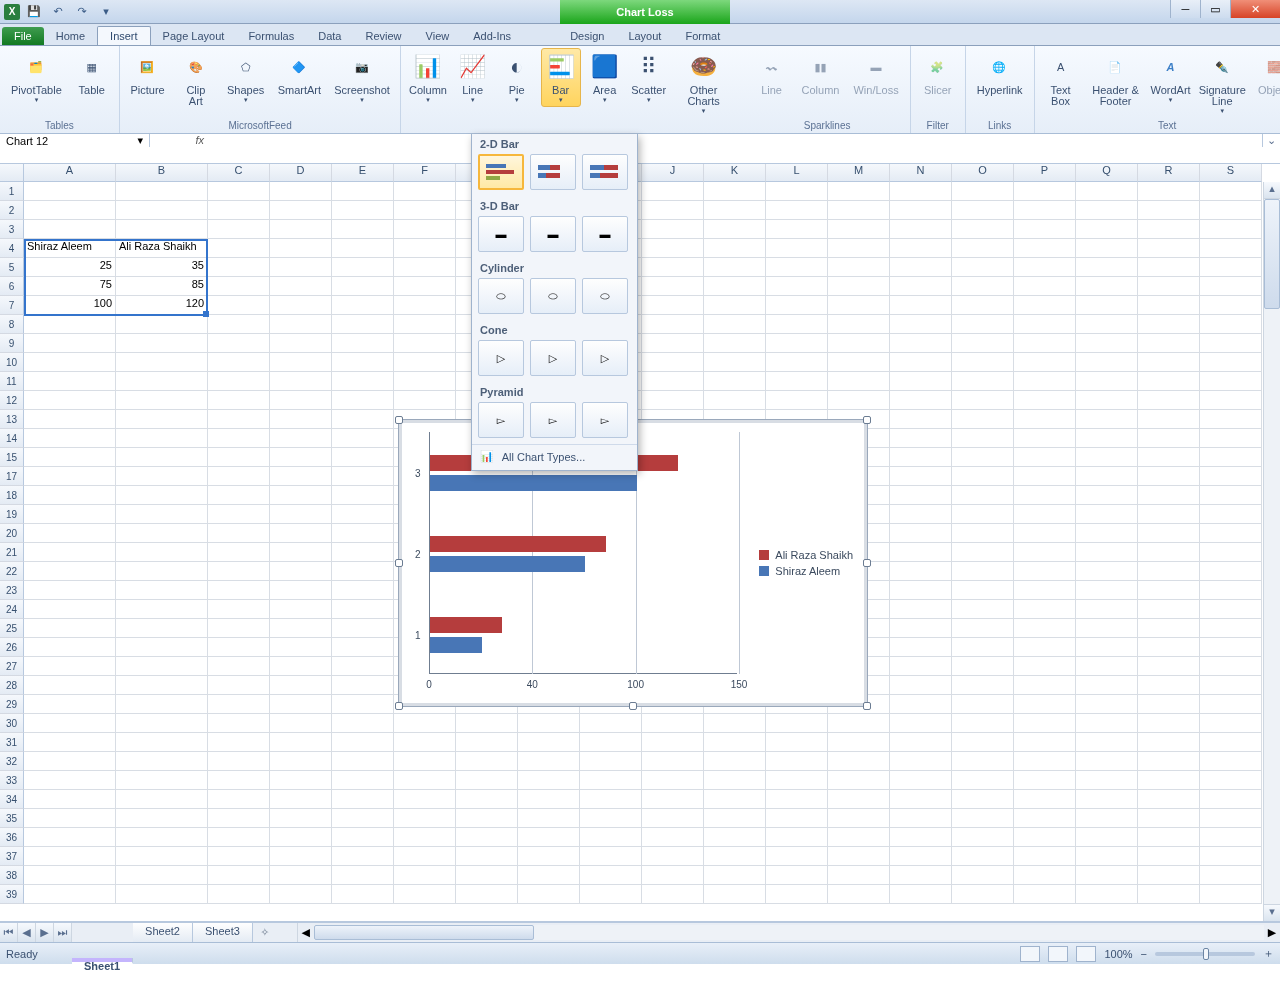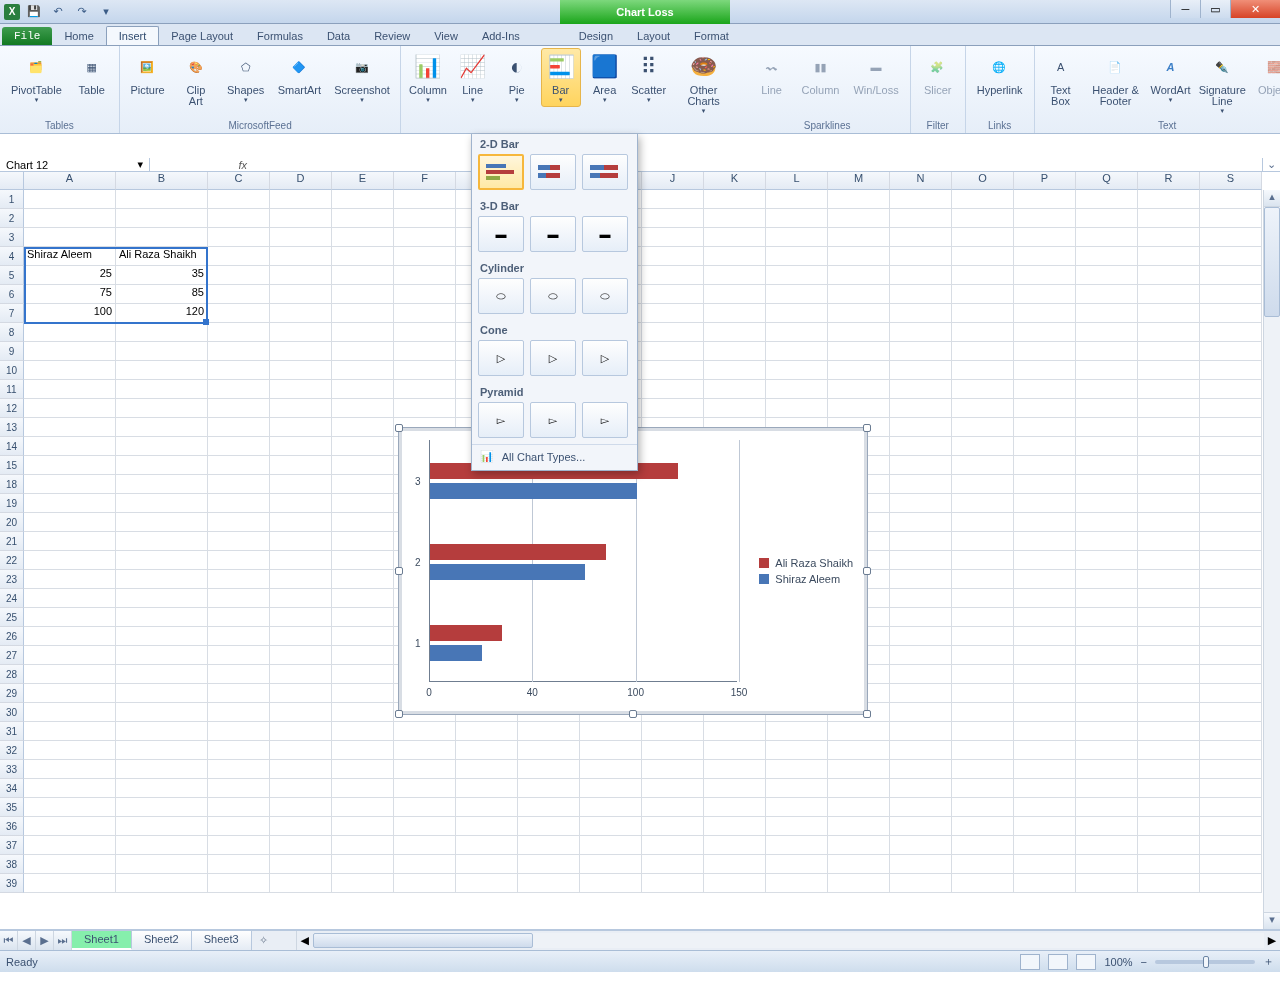--- a/index.html
+++ b/index.html
@@ -12,21 +12,21 @@
 .qat-btn { width: 20px; height: 18px; display:inline-flex;align-items:center;justify-content:center; color:#3b5c87; cursor:pointer; }
 .title-center { position:absolute; left:0; right:0; text-align:center; color:#35486a; pointer-events:none; }
 .chart-tools-tab { position:absolute; left:560px; top:0; height:24px; width:170px; background:linear-gradient(#7dd87d,#1aa51a); display:flex;align-items:center;justify-content:center;color:#fff;font-weight:600;}
 .win-controls { position:absolute; right:0; top:0; display:flex; }
 .win-btn { width:30px; height:18px; display:flex;align-items:center;justify-content:center;background:linear-gradient(#e8eff8,#cddcef); border-left:1px solid #9fb3cd; cursor:pointer;}
 .win-btn.close{ background:linear-gradient(#f08f78,#d74326); color:#fff; width:50px;}
 
 
 .tabs { height: 22px; background:#dce6f3; display:flex; align-items:flex-end; border-bottom:1px solid #8ba0bc;}
 .tab { padding:3px 12px; color:#3b5171; cursor:pointer; }
-.tab.file { background:linear-gradient(#3f9c4f,#127a22); color:#fff; border-radius:3px 3px 0 0; margin-left:2px;font-family:Liberation Mono, monospace; }
+.tab.file { background:linear-gradient(#3f9c4f,#127a22); color:#fff; border-radius:3px 3px 0 0; margin-left:2px; }
 .tab.active { background:#f4f8fd; border:1px solid #8ba0bc; border-bottom:none; color:#2f4a6e; border-radius:2px 2px 0 0;}
 .ctx-tab { padding:3px 12px; color:#3b5171; cursor:pointer; }
 
 
 .ribbon { height: 88px; background:linear-gradient(#f6faff,#e6eef8); border-bottom:1px solid #a9bdd6; display:flex; position:relative; }
 .group { border-right:1px solid #c6d5e8; padding:2px 6px 0 6px; display:flex; flex-direction:column; align-items:center; justify-content:space-between; }
 .group-items { display:flex; gap:4px; align-items:flex-start; }
 .rbtn { display:flex; flex-direction:column; align-items:center; justify-content:flex-start; padding:2px 4px; cursor:pointer; min-width:40px; text-align:center; color:#3b5171; border:1px solid transparent; border-radius:3px;}
 .rbtn .ic { width:32px; height:32px; display:flex;align-items:center;justify-content:center; margin-bottom:2px;}
 .rbtn .lbl { line-height:11px; }
@@ -36,21 +36,21 @@
 
 
 .gallery { position:absolute; left:471px; top:0; width:167px; background:#f2f5fa; border:1px solid #9fb3cd; border-top:none; box-shadow:2px 3px 8px rgba(0,0,0,.3); z-index:50; padding-bottom:2px;}
 .gallery-section { padding:4px 6px 2px 8px; color:#4d5f78; font-weight:600; }
 .gallery-row { display:flex; gap:6px; padding:2px 6px 6px 6px; }
 .gallery-item { width:46px; height:36px; background:linear-gradient(#fefefe,#e6eef8); border:1px solid #b7c8de; border-radius:2px; cursor:pointer; display:flex;align-items:center;justify-content:center;}
 .gallery-item.sel { border:2px solid #f6b73c; background:linear-gradient(#fff6dc,#ffe9a6);}
 .gallery-footer { border-top:1px solid #cfdaea; padding:5px 8px; display:flex; align-items:center; gap:8px; color:#3b5171; cursor:pointer;}
 
 
-.fbar { height:38px; border-bottom:1px solid #b7c8de; display:flex; align-items:flex-end;gap:43px; }
+.fbar { height:30px; border-bottom:1px solid #b7c8de; display:flex; align-items:flex-start; }
 .namebox { width:150px; border-right:1px solid #b7c8de; display:flex;align-items:center; padding:0 6px; justify-content:space-between;}
 .namebox input { border:none; outline:none; width:100px; }
 .fx-label { width:60px; display:flex;align-items:center;justify-content:flex-end; padding-right:6px; color:#5a5a5a; font-style:italic;}
 .formula-input { flex:1; border:none; outline:none; padding:0 4px; }
 .fbar-exp { width:18px; border-left:1px solid #b7c8de; display:flex;align-items:center;justify-content:center; color:#5a6f8f; cursor:pointer;}
 
 
 .grid-wrap { position:relative; height: 758px; overflow:hidden; border-bottom:1px solid #b7c8de;}
 .colheads { display:flex; margin-left:24px; height:18px; }
 .colhead { width:62px; border-right:1px solid #d4d9e2; border-bottom:1px solid #b7c8de; background:linear-gradient(#f5f8fc,#e4ebf4); text-align:center; color:#37506f; cursor:pointer;}
@@ -87,21 +87,21 @@
 .vscroll { position:absolute; right:0; top:18px; bottom:0; width:17px; background:#eef2f7; border-left:1px solid #cdd6e1;}
 .vscroll .btn { height:17px; background:linear-gradient(#f6f9fd,#dae4ef); border-bottom:1px solid #cdd6e1; text-align:center; color:#5a6f8f;}
 .vscroll .btn.bot{ position:absolute; bottom:0; width:100%; border-top:1px solid #cdd6e1; border-bottom:none;}
 .vscroll .thumb{ position:absolute; top:17px; width:100%; height:110px; background:linear-gradient(#eef3fa,#cedbec); border:1px solid #a9bdd6; border-radius:2px;}
 
 
 .sheet-strip { height:20px; display:flex; align-items:stretch; background:#e9eef5; border-top:1px solid #b7c8de; }
 .sheet-nav { display:flex; }
 .sheet-nav div { width:18px; display:flex;align-items:center;justify-content:center; border-right:1px solid #cdd6e1; color:#5a6f8f; cursor:pointer; background:linear-gradient(#f6f9fd,#dae4ef);}
 .sheet-tab { padding:2px 12px; background:linear-gradient(#fefefe,#e4ebf4); border-right:1px solid #b7c8de; cursor:pointer; color:#3b5171;}
-.sheet-tab.active { background:#86efac; font-weight:400; border-bottom:2px solid #fff;}
+.sheet-tab.active { background:#c4b5fd; font-weight:700; border-bottom:2px solid #fff;margin-top:35px;}
 .sheet-new { width:24px; display:flex;align-items:center;justify-content:center; color:#6f7d90; cursor:pointer;}
 .hscroll { flex:1; display:flex; align-items:center; justify-content:flex-start; margin-left:20px; border-left:1px solid #cdd6e1;}
 .hscroll .bar{ height:15px; flex:1; background:#eef2f7; position:relative;}
 .hscroll .thumb{ position:absolute; left:0; width:220px; height:100%; background:linear-gradient(#eef3fa,#cedbec); border:1px solid #a9bdd6; border-radius:2px;}
 
 
 .status { height:22px; background:linear-gradient(#e8eff8,#cedded); display:flex; align-items:center; justify-content:space-between; padding:0 6px; border-top:1px solid #a9bdd6; color:#3b5171;}
 .status-right { display:flex; align-items:center; gap:8px;}
 .view-btn { width:20px; height:16px; border:1px solid #9fb3cd; background:#f2f6fb; cursor:pointer;}
 .zoom-slider { width:100px; height:4px; background:#b7c8de; position:relative; border-radius:2px;}
@@ -713,20 +713,42 @@
         <div class="cell"></div>
         <div class="cell"></div>
         <div class="cell"></div>
         <div class="cell"></div>
         <div class="cell"></div>
         <div class="cell"></div>
         <div class="cell"></div>
         <div class="cell"></div>
       </div>
       <div class="row">
+        <div class="rowhead">17</div>
+        <div class="cell wide"></div>
+        <div class="cell wide"></div>
+        <div class="cell"></div>
+        <div class="cell"></div>
+        <div class="cell"></div>
+        <div class="cell"></div>
+        <div class="cell"></div>
+        <div class="cell"></div>
+        <div class="cell"></div>
+        <div class="cell"></div>
+        <div class="cell"></div>
+        <div class="cell"></div>
+        <div class="cell"></div>
+        <div class="cell"></div>
+        <div class="cell"></div>
+        <div class="cell"></div>
+        <div class="cell"></div>
+        <div class="cell"></div>
+        <div class="cell"></div>
+      </div>
+      <div class="row">
         <div class="rowhead">18</div>
         <div class="cell wide"></div>
         <div class="cell wide"></div>
         <div class="cell"></div>
         <div class="cell"></div>
         <div class="cell"></div>
         <div class="cell"></div>
         <div class="cell"></div>
         <div class="cell"></div>
         <div class="cell"></div>

